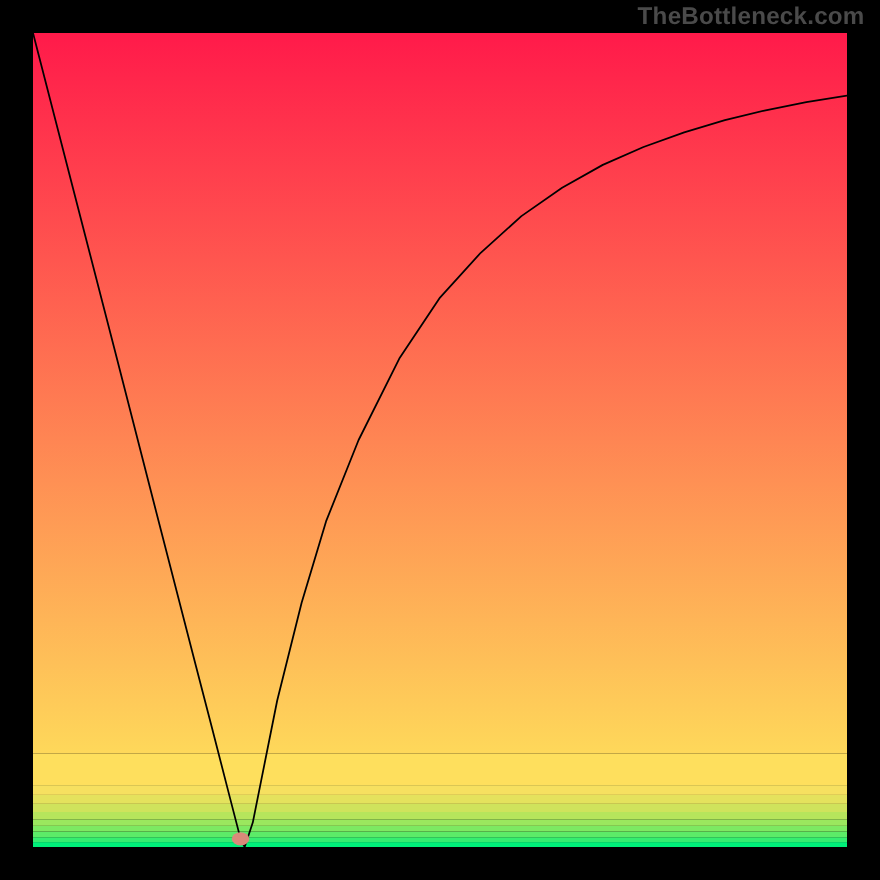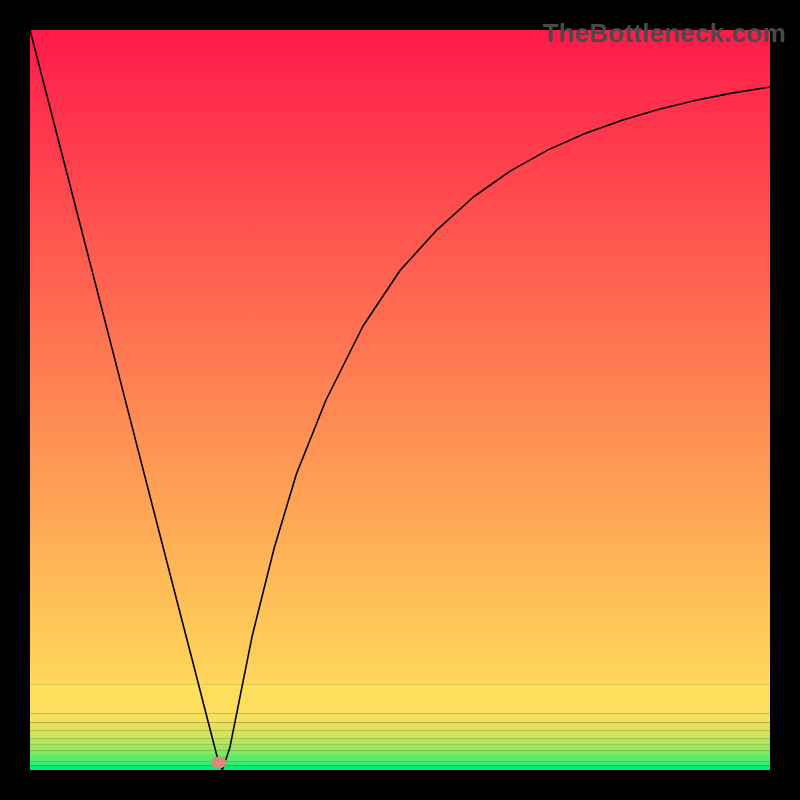--- a/index.html
+++ b/index.html
@@ -11,24 +11,24 @@
     font-family: Arial, Helvetica, sans-serif;
     overflow: hidden;
   }
   .outer {
     position: relative;
     width: 800px;
     height: 800px;
   }
   .watermark {
     position: absolute;
-    top: 18px;
+    top: 2px;
     right: 14px;
     color: #4a4a4a;
-    font-size: 26px;
+    font-size: 22px;
     font-weight: 600;
     letter-spacing: 0.2px;
     z-index: 5;
   }
   .frame {
     position: absolute;
     left: 30px;
     top: 30px;
     width: 740px;
     height: 740px;

